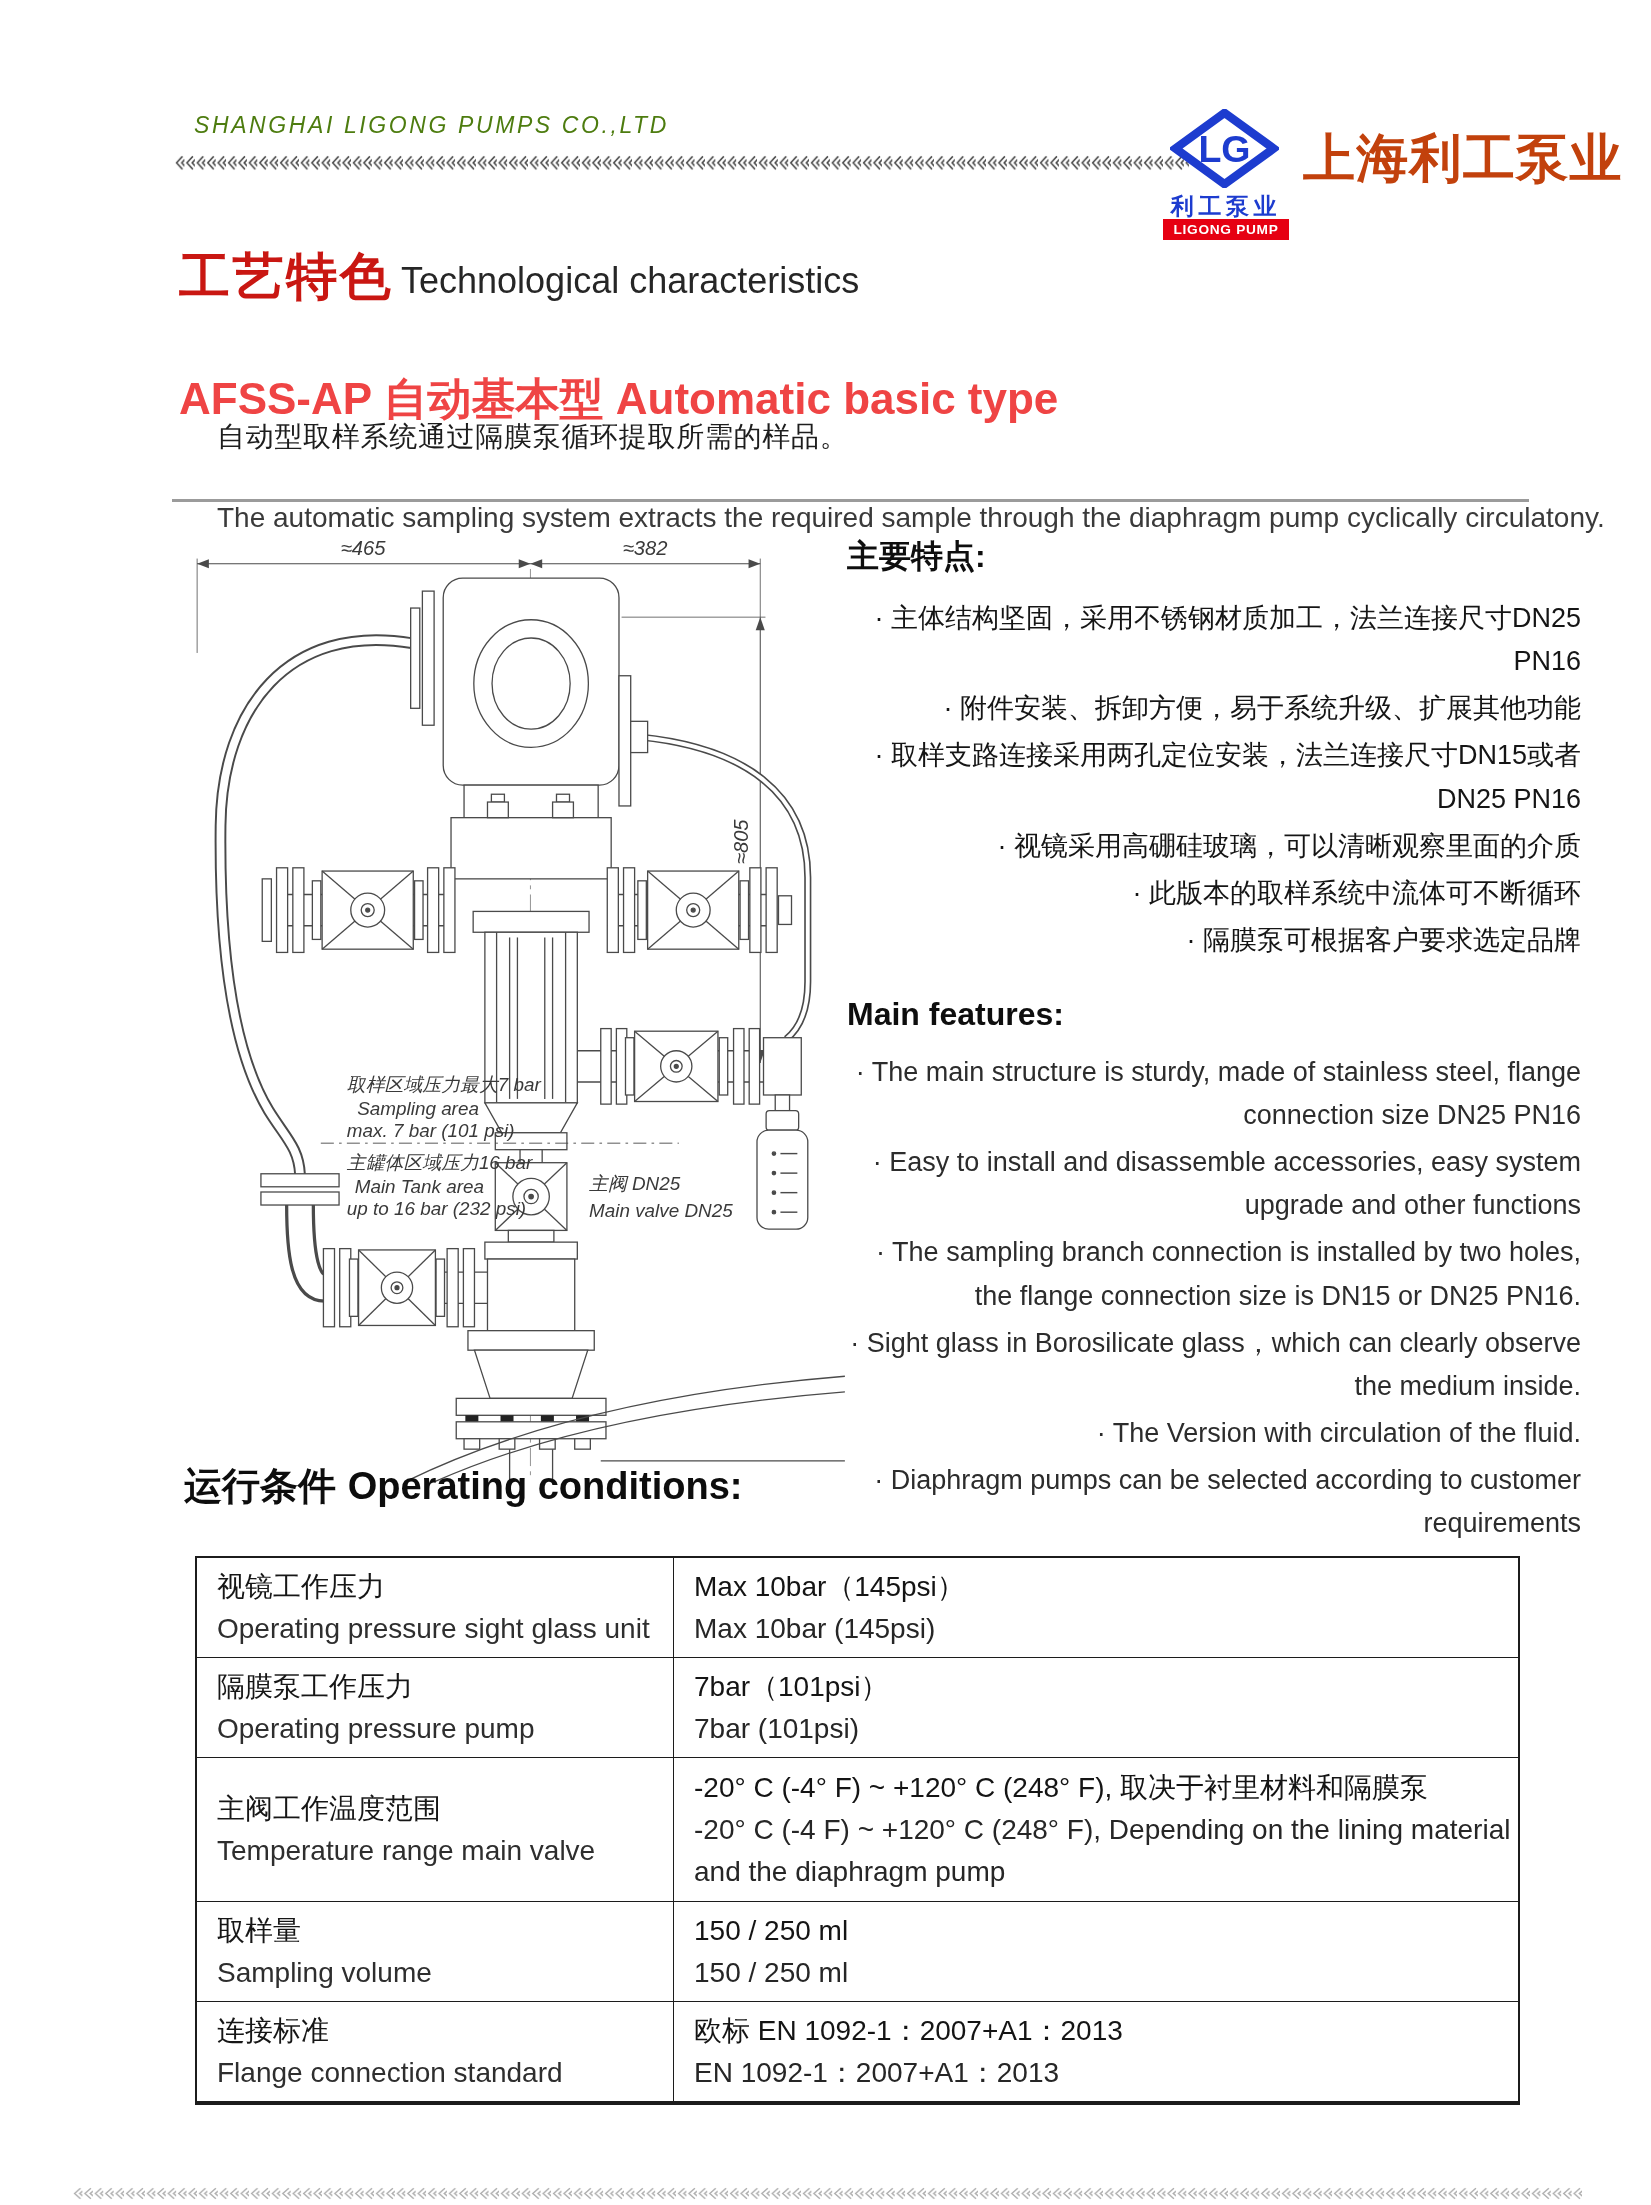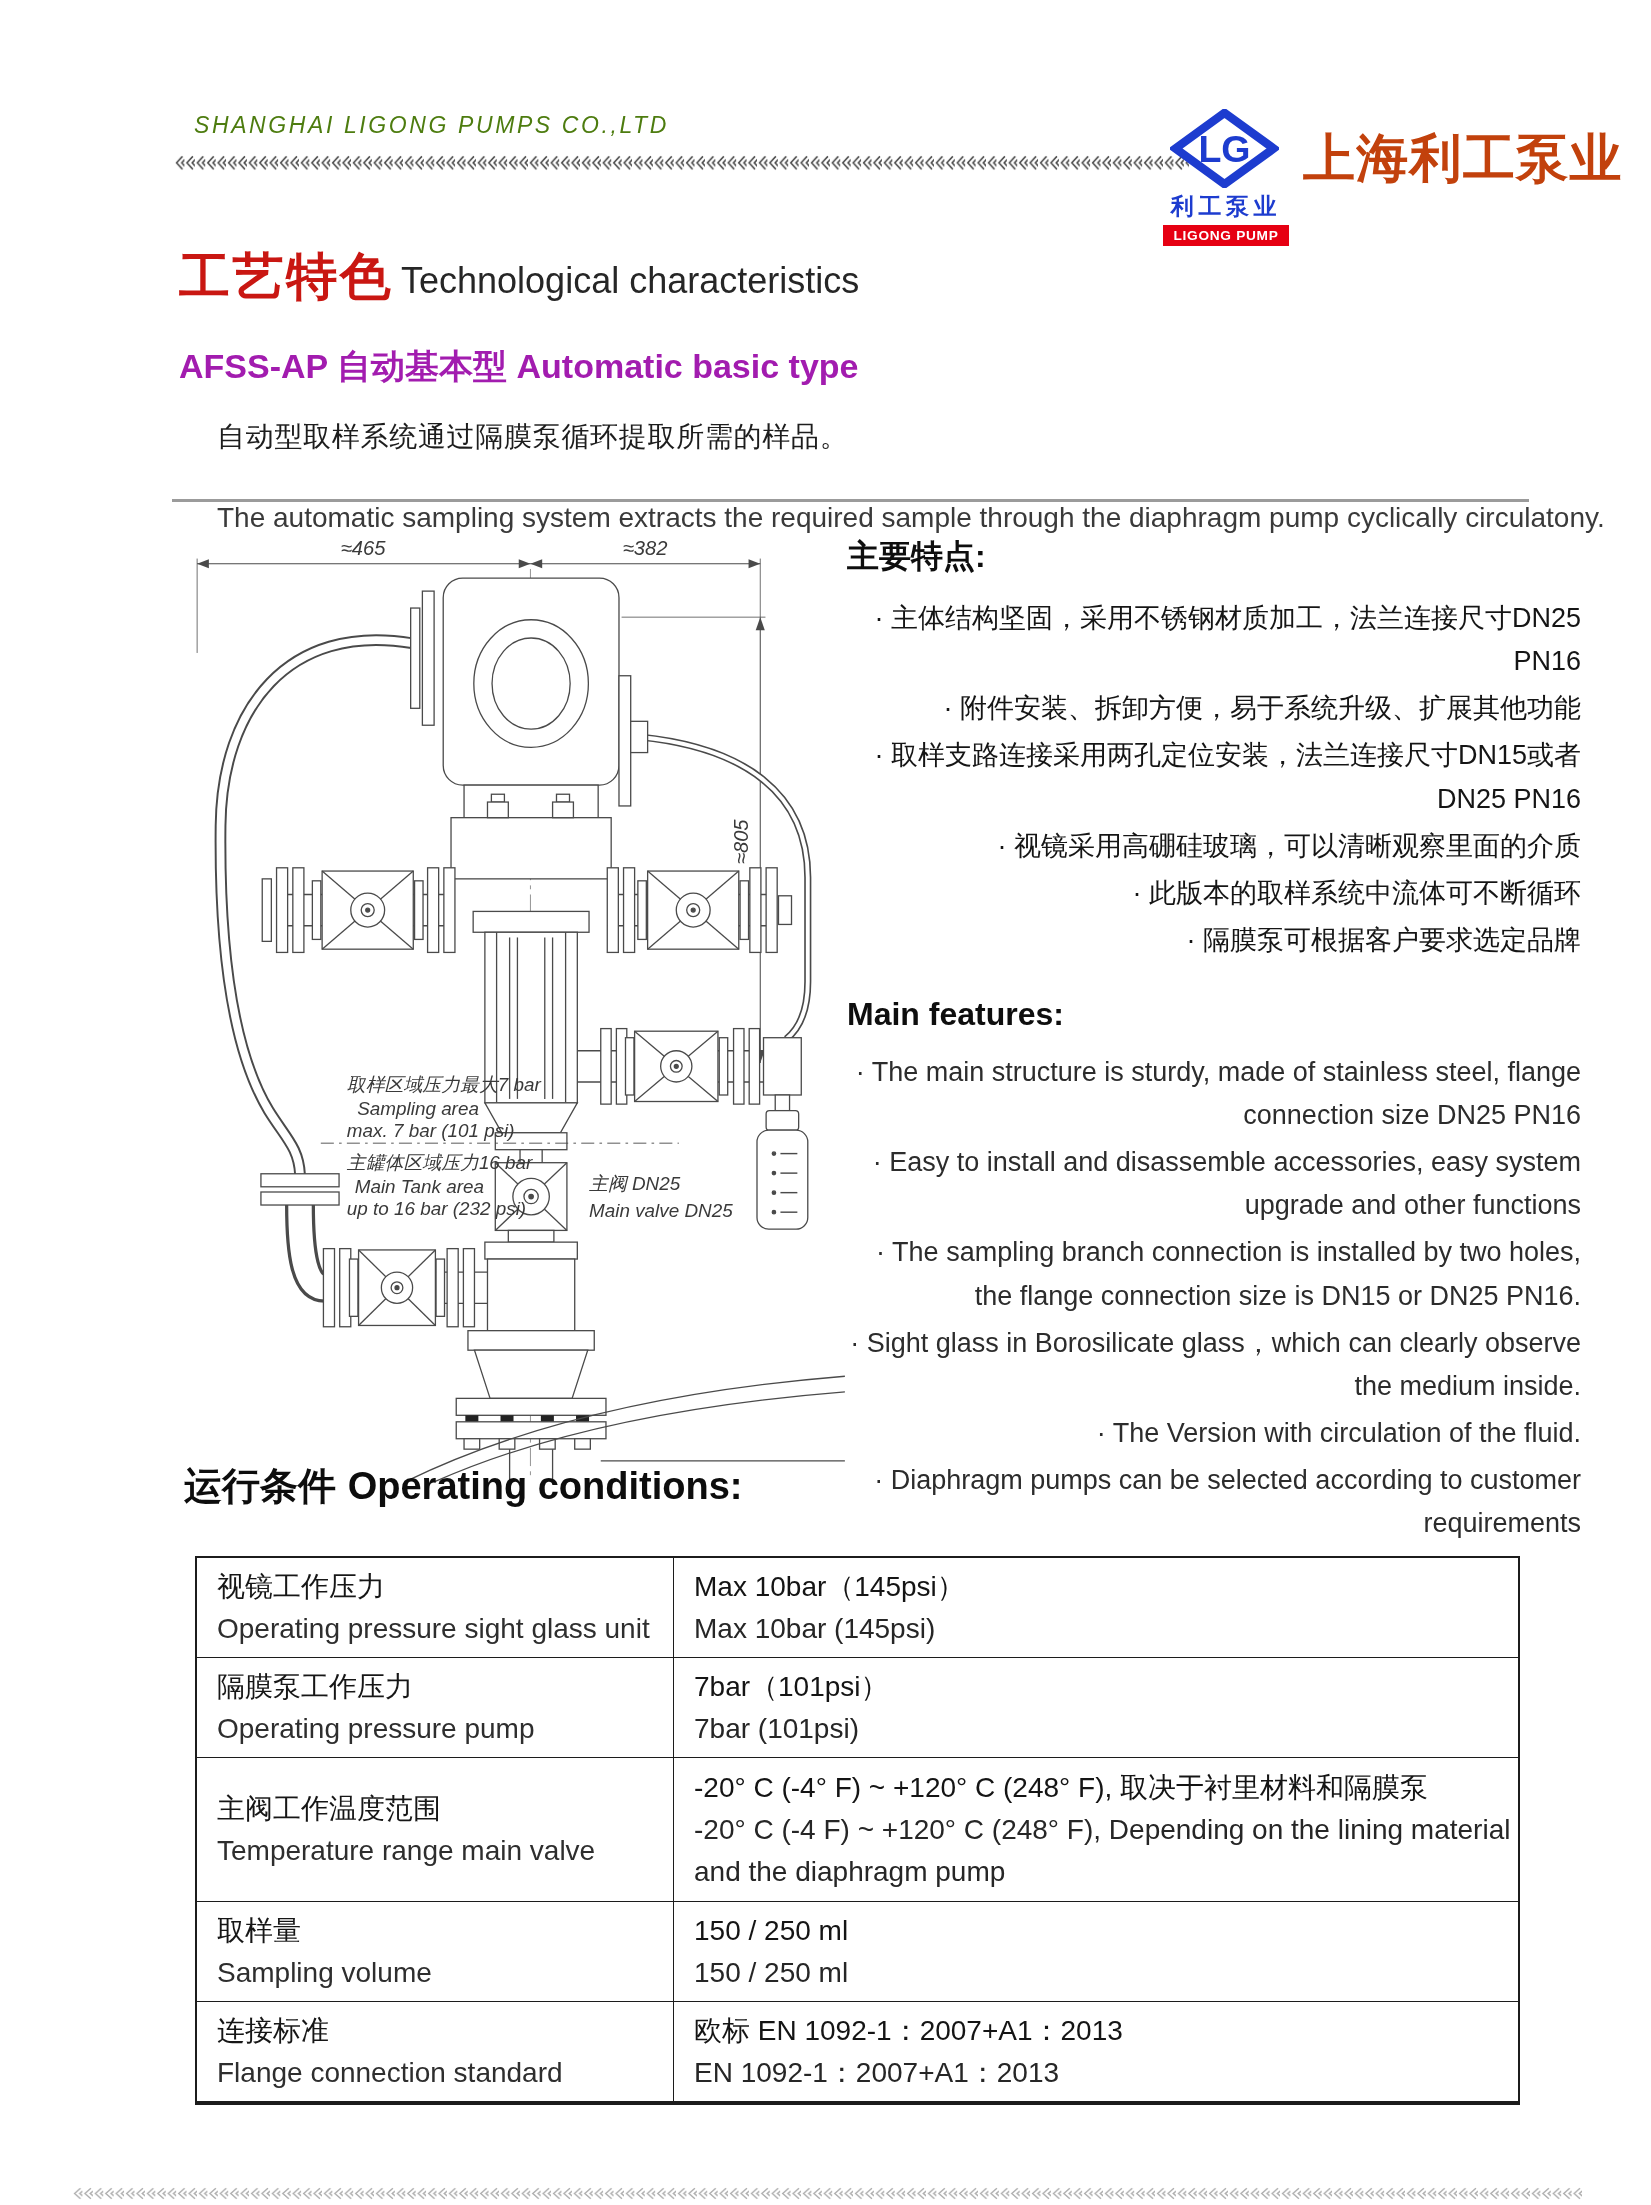--- a/index.html
+++ b/index.html
@@ -11,28 +11,28 @@
   .abs { position:absolute; }
 
   
   .company { left:194px; top:112px; font-size:23px; letter-spacing:2.6px; color:#4d7c0f; font-weight:500;font-style:italic; }
   .chevron-top { left:174px; top:155px; width:1015px; height:15.6px; }
   .chevron-bottom { left:72px; top:2187px; width:1510px; height:13px; opacity:.8; }
 
   .logo-diamond { left:1170px; top:109px; width:109px; height:79px; }
   .logo-cn { left:1163px; top:191px; width:126px; text-align:center; font-size:23px; font-weight:bold;
              color:#1d3ccf; letter-spacing:4.6px; }
-  .logo-red { left:1163px; top:225px; width:126px; height:21px; background:#e60012; color:#fff;
+  .logo-red { left:1163px; top:219px; width:126px; height:21px; background:#e60012; color:#fff;
               font-size:13.7px; font-weight:bold; letter-spacing:0.7px; text-align:center; line-height:21px; }
   .brand-cn { left:1303px; top:124px; font-size:52px; font-weight:700; color:#c2410c; letter-spacing:1.3px; }
 
   
   .title-cn { left:179px; top:243px; font-size:51px; font-weight:800; color:#c91712; letter-spacing:2.6px; }
   .title-en { left:401px; top:260px; font-size:36px; font-weight:500; color:#262626; }
-  .subtitle { left:179px; top:344px; font-size:34px; font-weight:700; color:#a21caf; }
+  .subtitle { left:179px; top:370px; font-size:44px; font-weight:700; color:#ef4444; }
   .intro-cn { left:217px; top:418px; font-size:28px; color:#1d1d1d; letter-spacing:0.7px; }
   .intro-en { left:217px; top:462px; font-size:28px; color:#3a3a3a; font-weight:400;margin-top:40px; }
   .rule { left:172px; top:499px; width:1357px; height:2.6px; background:#9b9b9b; }
 
   
   .drawing { left:184px; top:513px; width:661px; height:970px; }
   .drawing text { font-family:"Liberation Sans", sans-serif; font-style:italic; fill:#3a3a3a; }
 
   
   .features { left:847px; top:535px; width:734px; }

